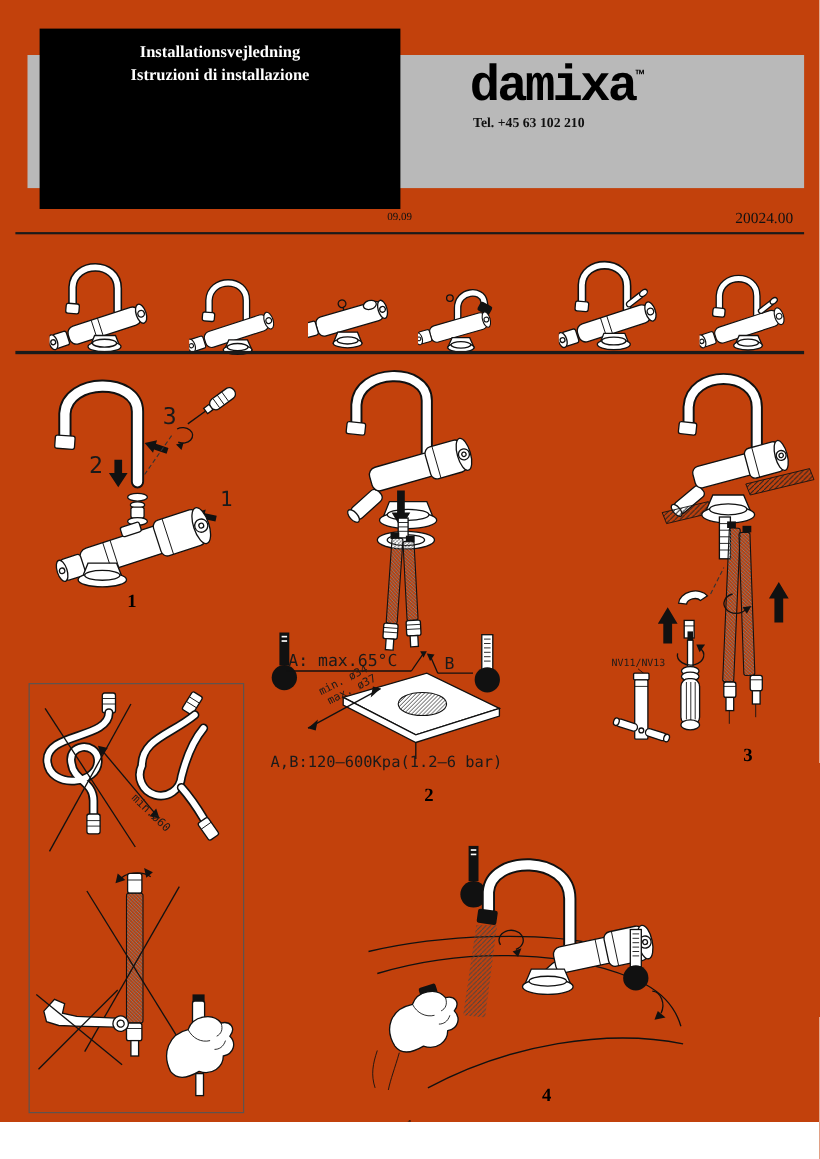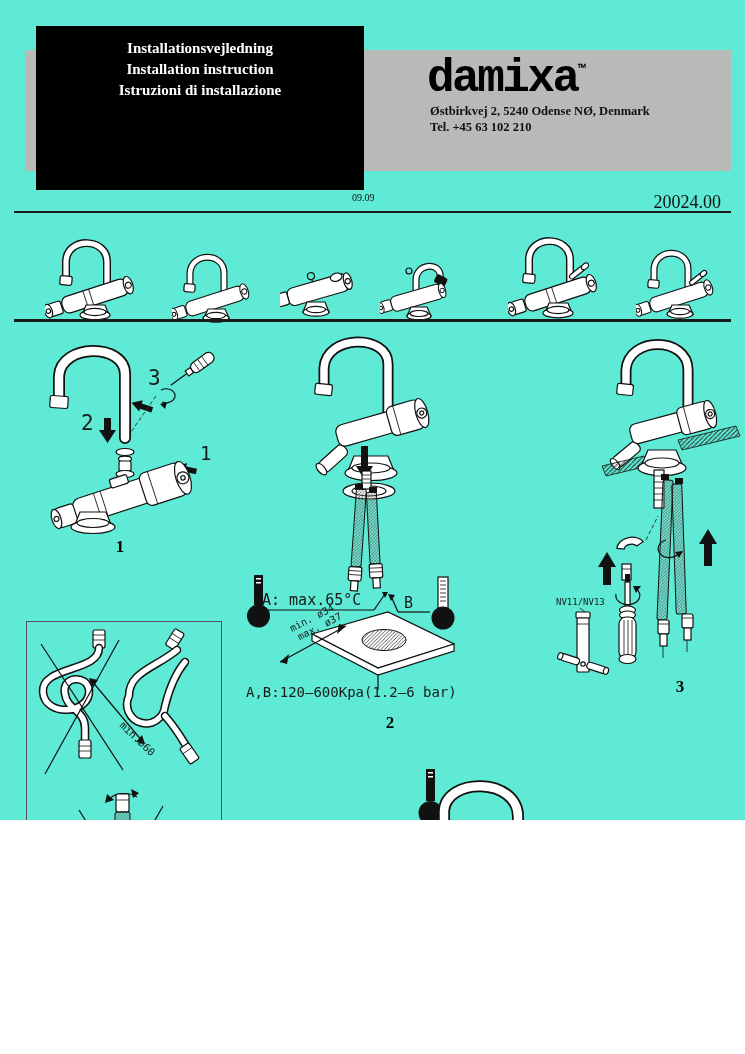--- a/index.html
+++ b/index.html
@@ -1,29 +1,29 @@
 <!DOCTYPE html>
 <html><head>
 <meta charset="utf-8">
 <style>
   html,body{margin:0;padding:0;background:#fff;}
-  .page{position:relative;width:745px;height:820px;background:#5eead4;overflow:hidden;
+  .page{position:relative;width:745px;height:1020px;background:#c2410c;overflow:hidden;
         font-family:"Liberation Serif",serif;color:#111;}
   .abs{position:absolute;}
   .graybar{left:25px;top:50px;width:706px;height:121px;background:#b9b9b9;}
   .blackbox{left:36px;top:26px;width:328px;height:164px;background:#000;text-align:center;
             padding-top:12px;box-sizing:border-box;}
   .lang{font-weight:700;font-size:15px;line-height:20.8px;color:#fff;font-family:"Liberation Serif",serif;}
   .logo{left:427px;top:47px;font-family:Liberation Mono, monospace;font-weight:700;
         font-size:46px;line-height:46px;letter-spacing:-2.5px;color:#000;}
   .logo .tm{font-size:13px;letter-spacing:0;vertical-align:18px;}
   .addr{left:430px;top:104px;}
   .addr div{font-weight:700;font-size:12.5px;line-height:15.5px;font-family:"Liberation Serif",serif;}
   .date{left:352px;top:192px;font-size:10px;}
-  .docno{right:24px;top:192px;font-size:18px;}
+  .docno{right:24px;top:192px;font-size:14px;}
   .rule{left:14px;width:717px;background:#1a1a1a;}
   .rule1{top:211px;height:2px;}
   .rule2{top:319px;height:2.5px;}
   .fig-label{font-weight:700;font-size:17px;text-align:center;color:#000;}
   .box{left:26px;top:621px;width:196px;height:391px;border:1.2px solid #555;box-sizing:border-box;}
   .pageno{left:0;top:1016px;width:745px;text-align:center;font-size:11px;}
   .wh{fill:#fff;stroke:#111;stroke-width:1.2;}
   .ln{fill:none;stroke:#111;stroke-width:1.2;}
   .th{fill:none;stroke:#111;stroke-width:0.8;}
   .bk{fill:#111;stroke:none;}
@@ -119,28 +119,26 @@
   </g>
  </defs>
 </svg>
 
 <div class="page">
 
   <div class="abs graybar"></div>
 
   <div class="abs blackbox">
     <div class="lang">Installationsvejledning</div>
-    <div class="lang">Installation instruction</div>
     <div class="lang">Istruzioni di installazione</div>
   </div>
 
   <div class="abs logo"><span>damixa</span><span class="tm">™</span></div>
 
   <div class="abs addr">
-    <div>Østbirkvej 2, 5240 Odense NØ, Denmark</div>
     <div>Tel. +45 63 102 210</div>
   </div>
 
   <div class="abs date">09.09</div>
   <div class="abs docno">20024.00</div>
   <div class="abs rule rule1"></div>
 
   <svg class="abs" style="left:45px;top:228px" width="100" height="95">
       <use href="#fLarge"></use>
     </svg>

